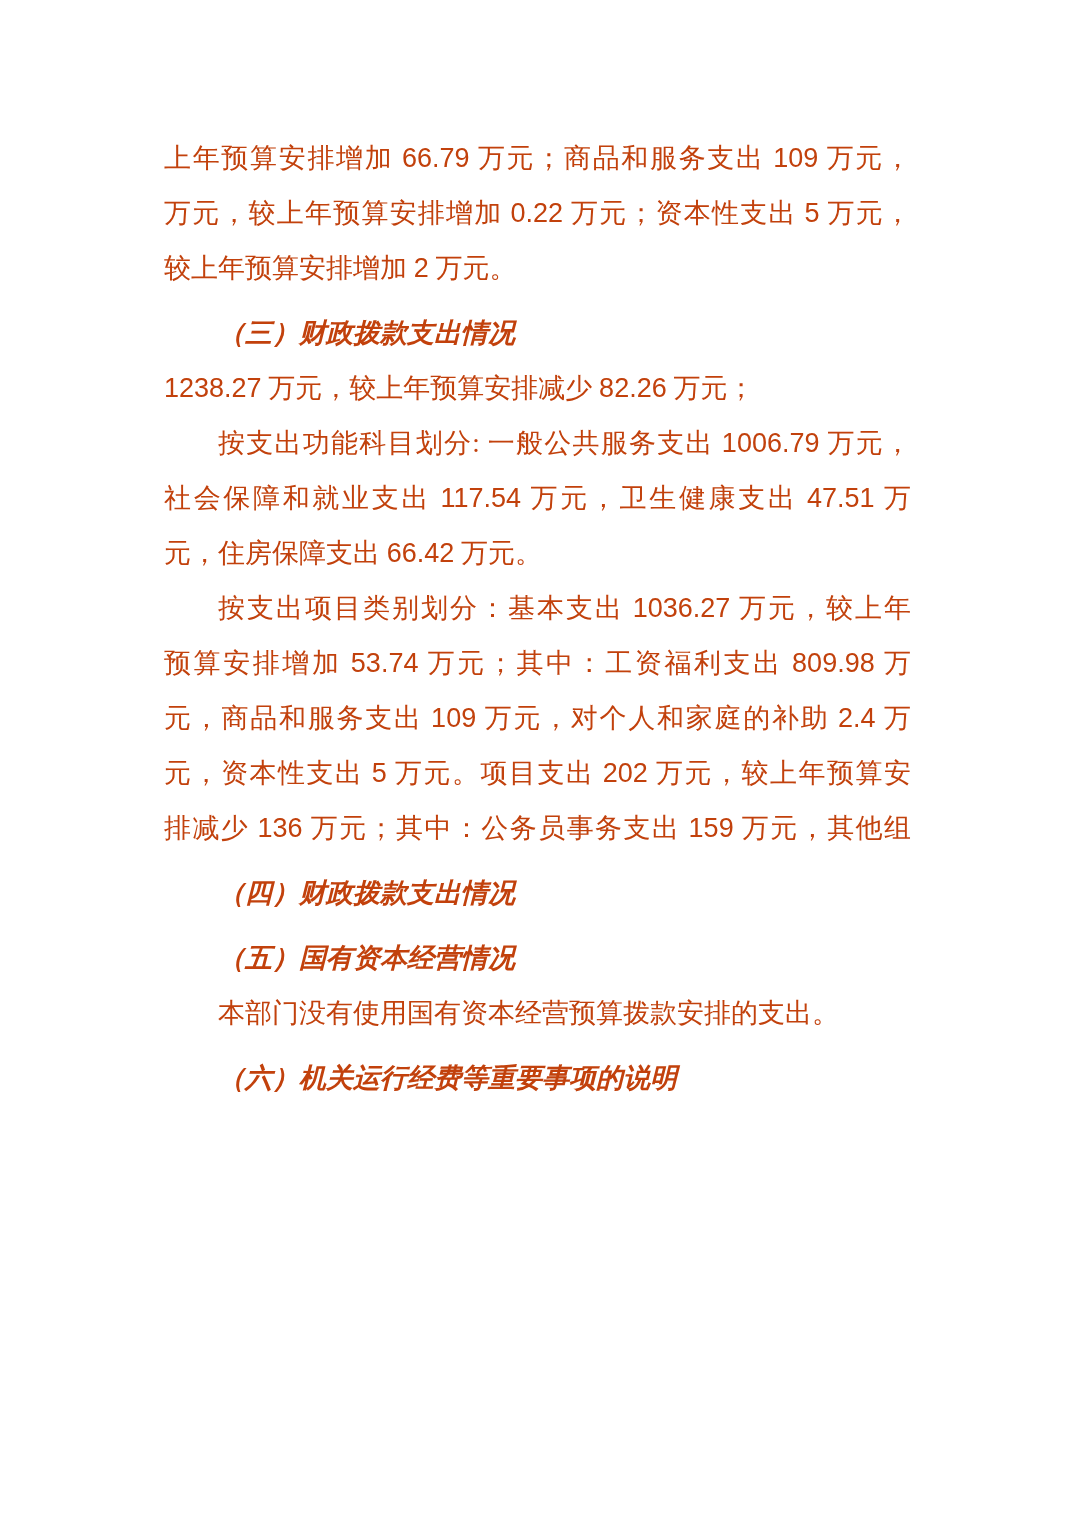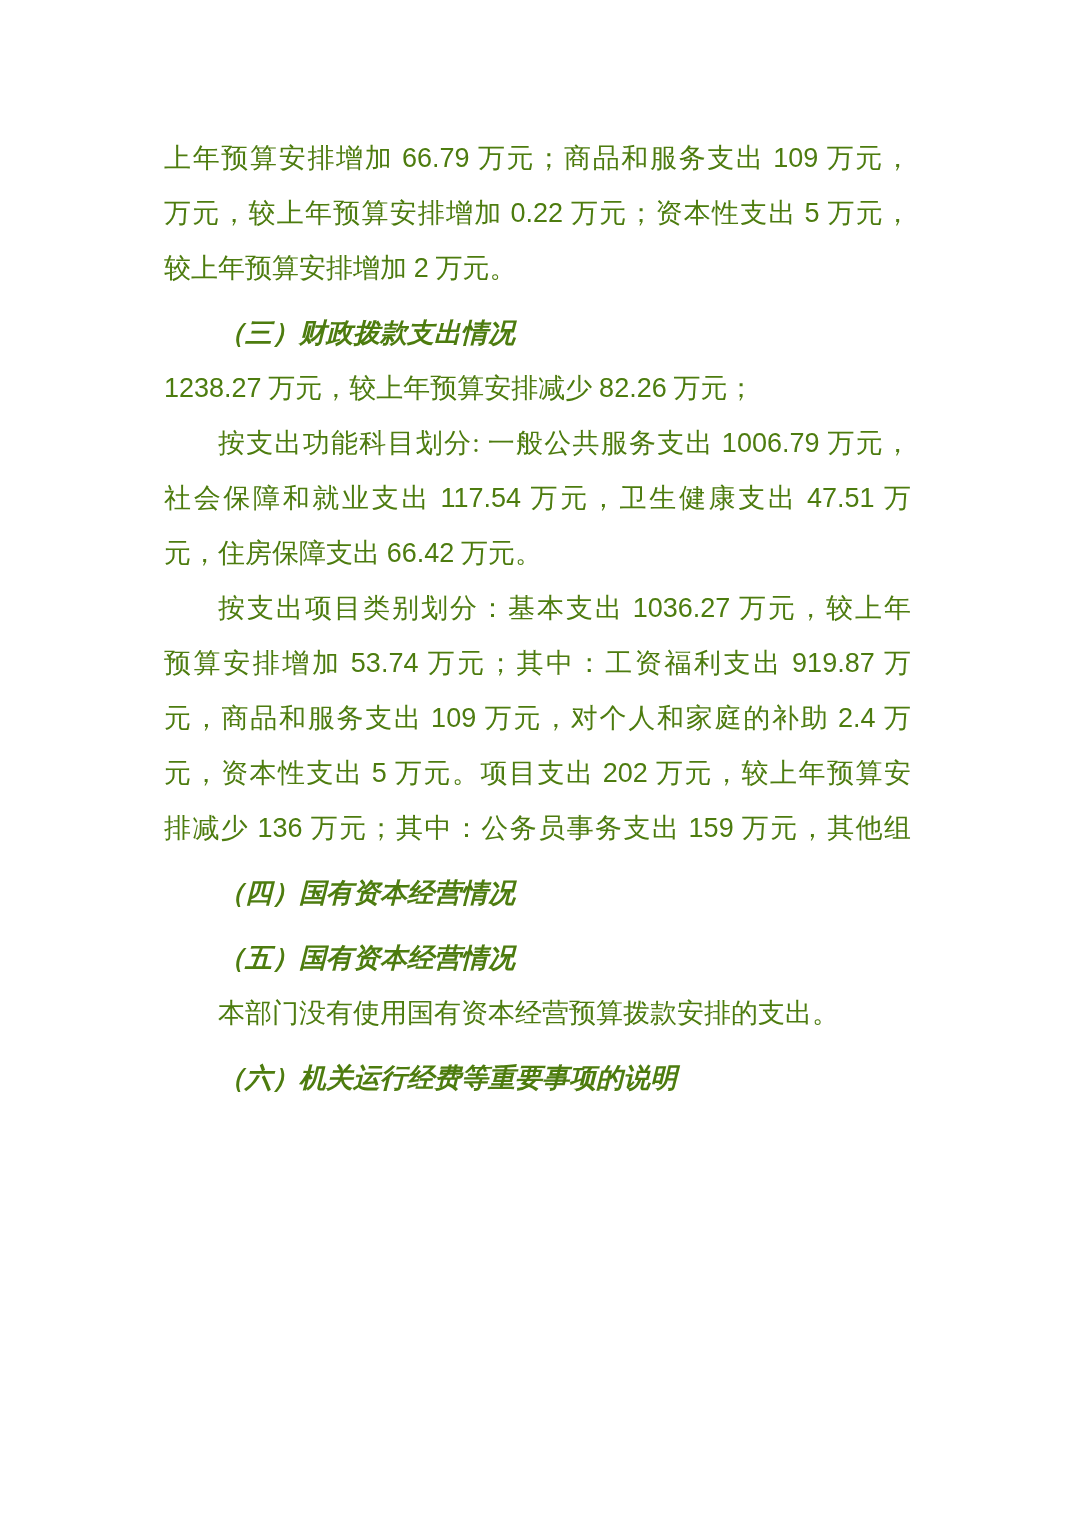--- a/index.html
+++ b/index.html
@@ -44,42 +44,42 @@
     font-style: italic;
   }
   .num {
     font-family: "Liberation Sans", sans-serif;
   }
 </style>
 </head>
 <body style="background: rgb(255, 255, 255);">
 
 <div class="page">
-  <div class="content" style="color: #4d7c0f;">
+  <div class="content" style="color: #c2410c;">
       <div class="para">
         <div class="line first">上年预算安排增加 <span class="num">66.79</span> 万元；商品和服务支出 <span class="num">109</span> 万元，</div>
         <div class="line">万元，较上年预算安排增加 <span class="num">0.22</span> 万元；资本性支出 <span class="num">5</span> 万元，</div>
         <div class="line last">较上年预算安排增加 <span class="num">2</span> 万元。</div>
       </div>
       <div class="heading">（三）财政拨款支出情况</div>
       <div class="para indent">
         <div class="line last"><span class="num">1238.27</span> 万元，较上年预算安排减少 <span class="num">82.26</span> 万元；</div>
       </div>
       <div class="para indent">
         <div class="line first">按支出功能科目划分: 一般公共服务支出 <span class="num">1006.79</span> 万元，</div>
         <div class="line">社会保障和就业支出 <span class="num">117.54</span> 万元，卫生健康支出 <span class="num">47.51</span> 万</div>
         <div class="line last">元，住房保障支出 <span class="num">66.42</span> 万元。</div>
       </div>
       <div class="para indent">
         <div class="line first">按支出项目类别划分：基本支出 <span class="num">1036.27</span> 万元，较上年</div>
-        <div class="line">预算安排增加 <span class="num">53.74</span> 万元；其中：工资福利支出 <span class="num">919.87</span> 万</div>
+        <div class="line">预算安排增加 <span class="num">53.74</span> 万元；其中：工资福利支出 <span class="num">809.98</span> 万</div>
         <div class="line">元，商品和服务支出 <span class="num">109</span> 万元，对个人和家庭的补助 <span class="num">2.4</span> 万</div>
         <div class="line">元，资本性支出 <span class="num">5</span> 万元。项目支出 <span class="num">202</span> 万元，较上年预算安</div>
         <div class="line">排减少 <span class="num">136</span> 万元；其中：公务员事务支出 <span class="num">159</span> 万元，其他组</div>
       </div>
-      <div class="heading">（四）国有资本经营情况</div>
+      <div class="heading">（四）财政拨款支出情况</div>
       <div class="heading">（五）国有资本经营情况</div>
       <div class="para indent">
         <div class="line first last">本部门没有使用国有资本经营预算拨款安排的支出。</div>
       </div>
       <div class="heading">（六）机关运行经费等重要事项的说明</div>
     </div>
 </div>
 
 </body></html>

